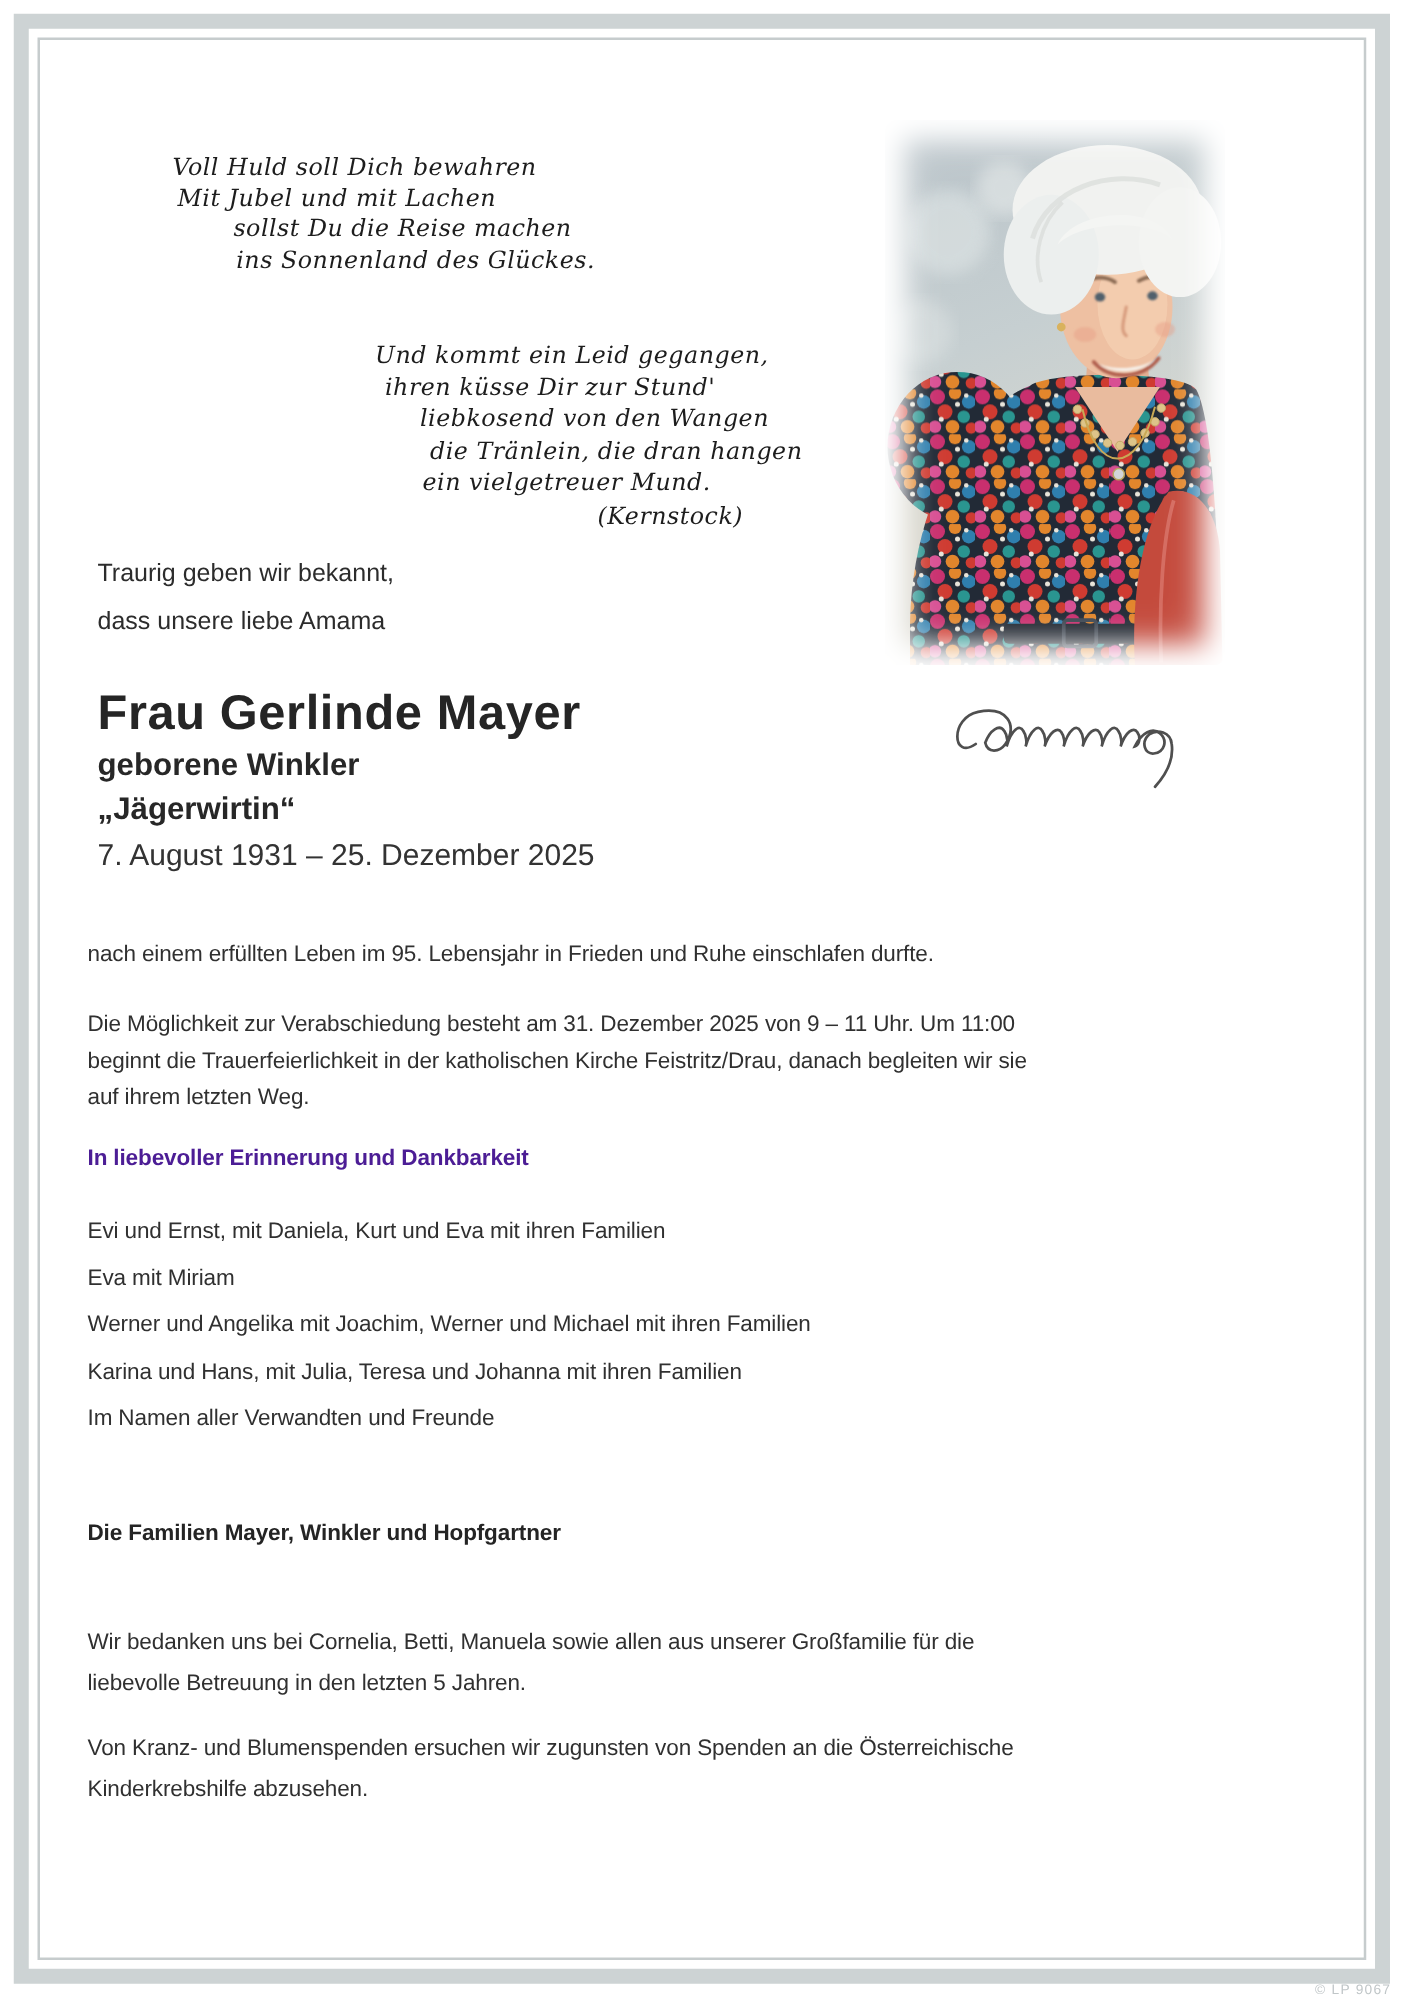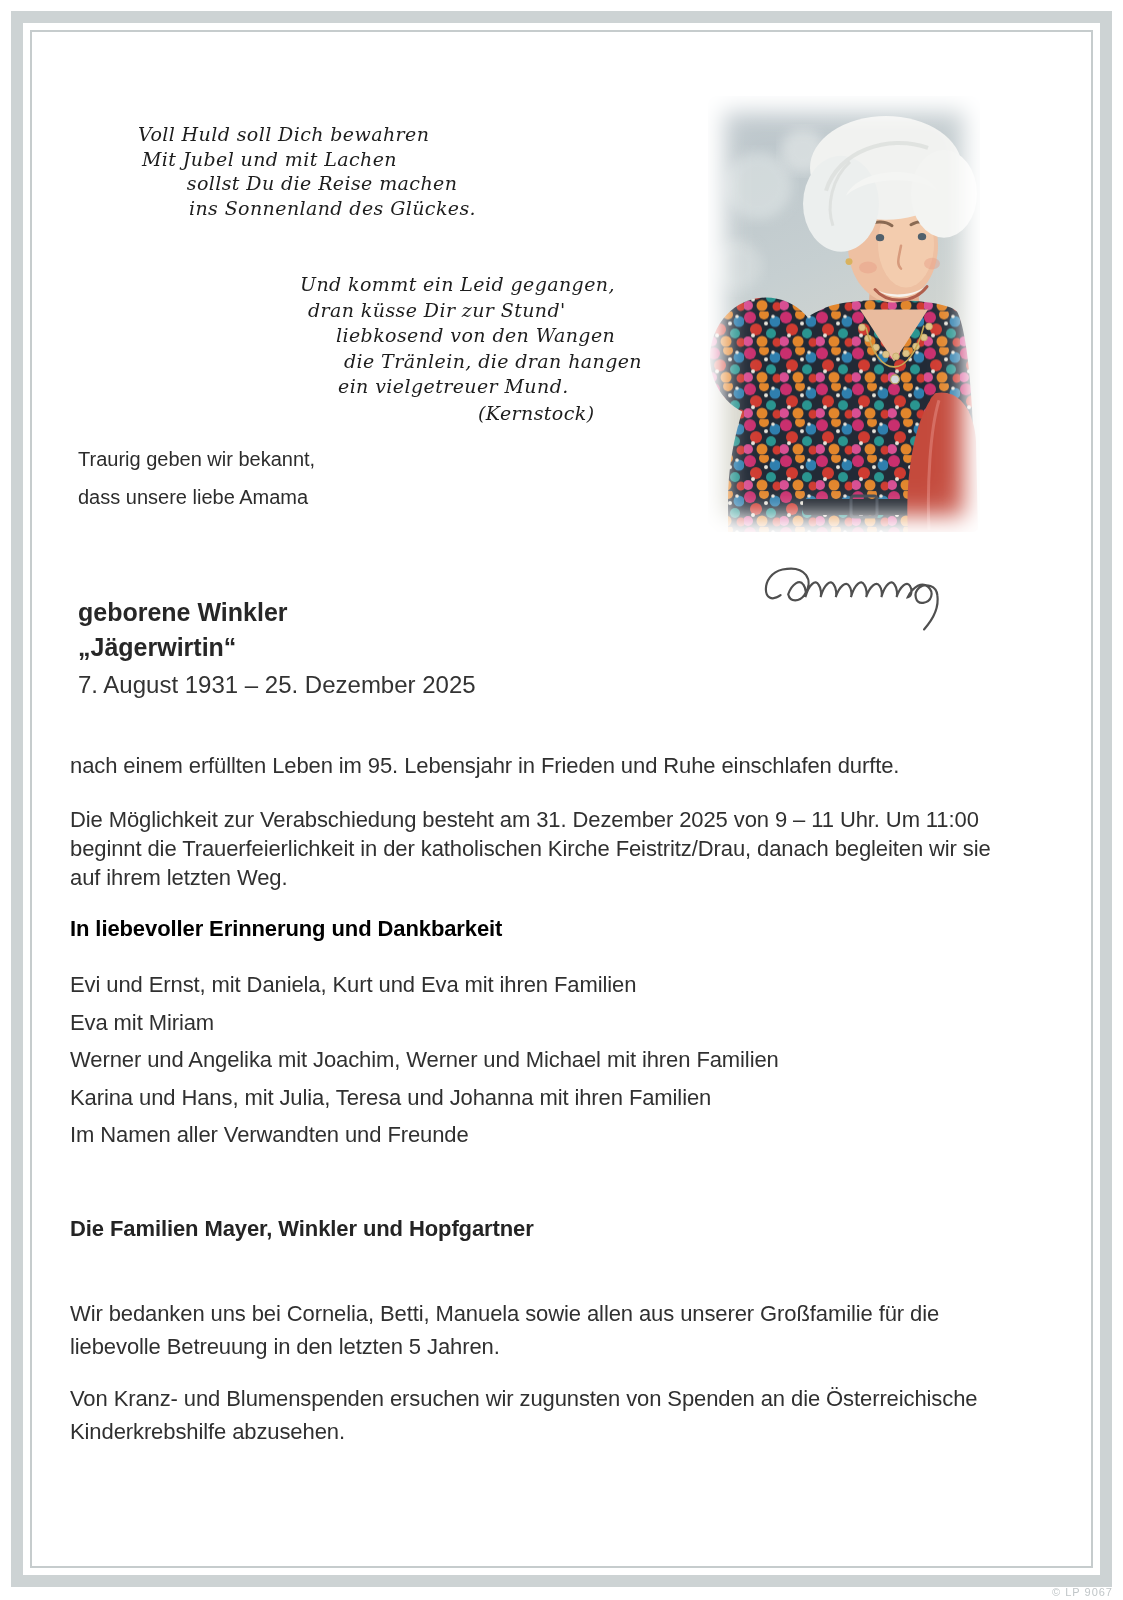--- a/index.html
+++ b/index.html
@@ -38,24 +38,24 @@
   
   .txt{position:absolute;color:#2e2e2e;white-space:nowrap;}
   .announce{left:78px;top:440px;font-size:20px;line-height:38px;color:#2c2c2c;}
   .name{left:78px;top:549px;font-size:39px;font-weight:bold;color:#252525;letter-spacing:0.5px;}
   .maiden{left:78px;top:598px;font-size:25px;font-weight:bold;color:#272727;}
   .house{left:78px;top:633px;font-size:25px;font-weight:bold;color:#272727;}
   .dates{left:78px;top:671px;font-size:24px;color:#333333;}
 
   .sig{position:absolute;left:748px;top:542px;width:240px;height:95px;}
 
-  .body-line{font-size:22px;color:#303030;letter-spacing:-0.1px;}
+  .body-line{font-size:18px;color:#303030;letter-spacing:-0.1px;}
   .p1{left:70px;top:753px;}
   .p2{left:70px;top:805px;line-height:29px;}
-  .remember{left:70px;top:916px;font-weight:bold;color:#000000;}
+  .remember{left:70px;top:916px;font-weight:bold;color:#4c1d95;}
   .mourners{left:70px;top:966px;line-height:37.5px;}
   .families{left:70px;top:1216px;font-weight:bold;color:#242424;}
   .thanks{left:70px;top:1297px;line-height:33px;}
   .donations{left:70px;top:1382px;line-height:33px;}
 
   .print-code{position:absolute;right:10px;bottom:2px;font-size:11px;
       color:#c0c6c8;letter-spacing:1px;}
 </style>
 </head>
 <body>
@@ -66,21 +66,21 @@
 
   <div class="hw hw1">
     <div>Voll Huld soll Dich bewahren</div>
     <div>Mit Jubel und mit Lachen</div>
     <div>sollst Du die Reise machen</div>
     <div>ins Sonnenland des Glückes.</div>
   </div>
 
   <div class="hw hw2">
     <div>Und kommt ein Leid gegangen,</div>
-    <div>dran küsse Dir zur Stund'</div>
+    <div>ihren küsse Dir zur Stund'</div>
     <div>liebkosend von den Wangen</div>
     <div>die Tränlein, die dran hangen</div>
     <div>ein vielgetreuer Mund.</div>
     <div class="attribution">(Kernstock)</div>
   </div>
 
   <div class="photo-wrap">
     <svg viewBox="0 0 272 437" preserveAspectRatio="none">
       <defs>
         <linearGradient id="bg" x1="0" y1="0" x2="0.25" y2="1">
@@ -185,20 +185,21 @@
              C90,46 97,41 100,46 C103,50 103,56 102,58
              C106,44 113,39 116,45 C119,49 119,56 118,58
              C122,46 129,41 132,46 C135,50 135,56 134,58
              C138,44 145,39 148,45 C151,49 151,56 150,58
              C154,46 161,41 164,46 C167,50 166,57 162,58
              C168,46 177,42 183,47 C190,53 187,63 178,64
              C170,65 167,54 174,48 C181,43 192,46 193,56
              C195,70 188,82 179,92" fill="none" stroke="#4f4f4f" stroke-width="2.3" stroke-linecap="round"></path>
   </svg>
 
+  <div class="txt name">Frau Gerlinde Mayer</div>
   <div class="txt maiden">geborene Winkler</div>
   <div class="txt house">„Jägerwirtin“</div>
   <div class="txt dates">7. August 1931 – 25. Dezember 2025</div>
 
   <div class="txt body-line p1">nach einem erfüllten Leben im 95. Lebensjahr in Frieden und Ruhe einschlafen durfte.</div>
 
   <div class="txt body-line p2">
     <div>Die Möglichkeit zur Verabschiedung besteht am 31. Dezember 2025 von 9 – 11 Uhr. Um 11:00</div>
     <div>beginnt die Trauerfeierlichkeit in der katholischen Kirche Feistritz/Drau, danach begleiten wir sie</div>
     <div>auf ihrem letzten Weg.</div>

